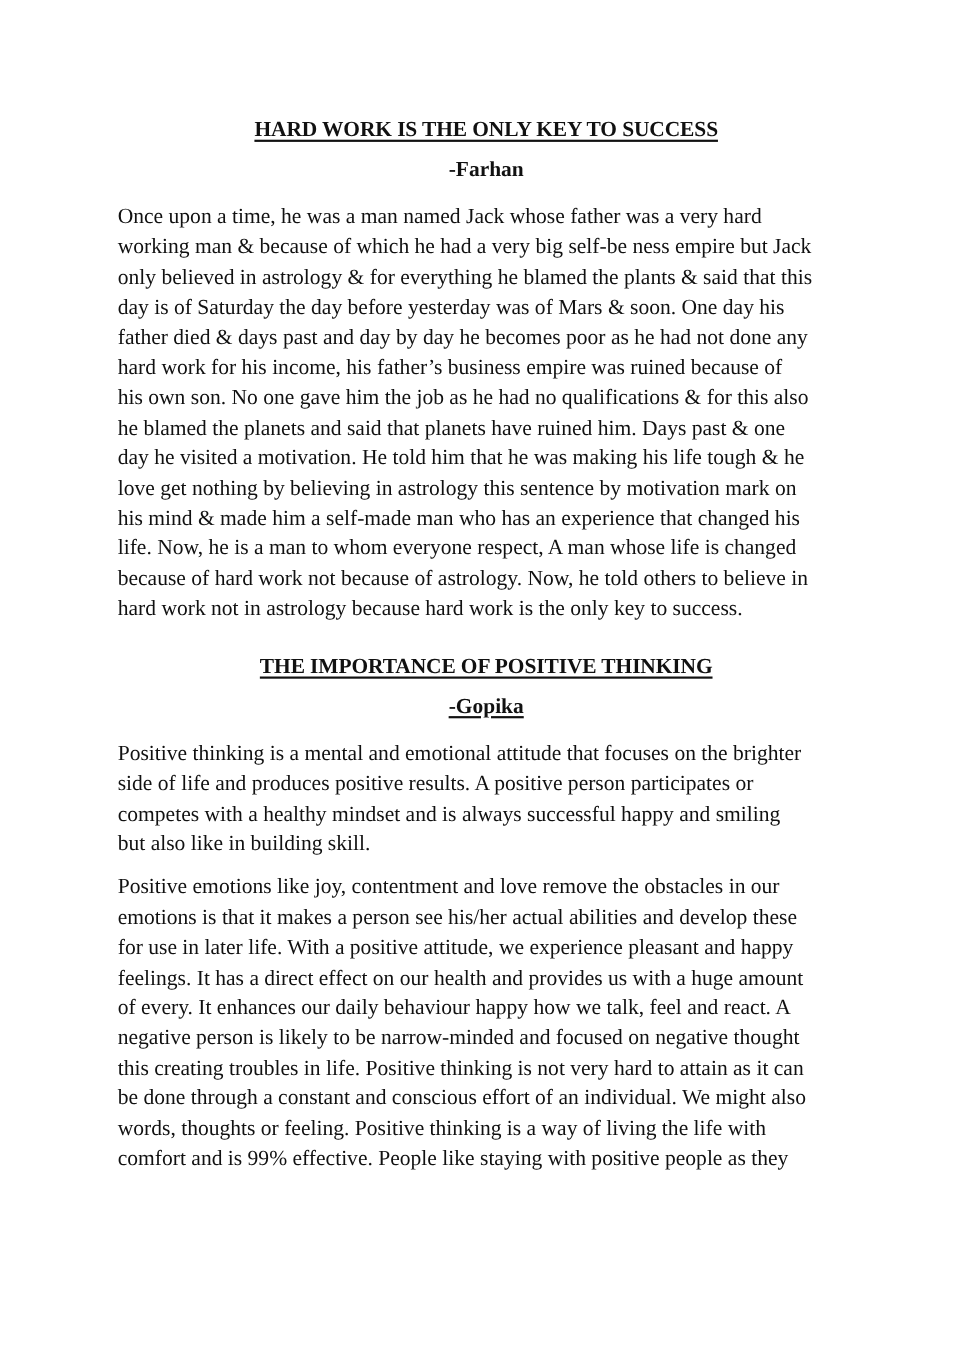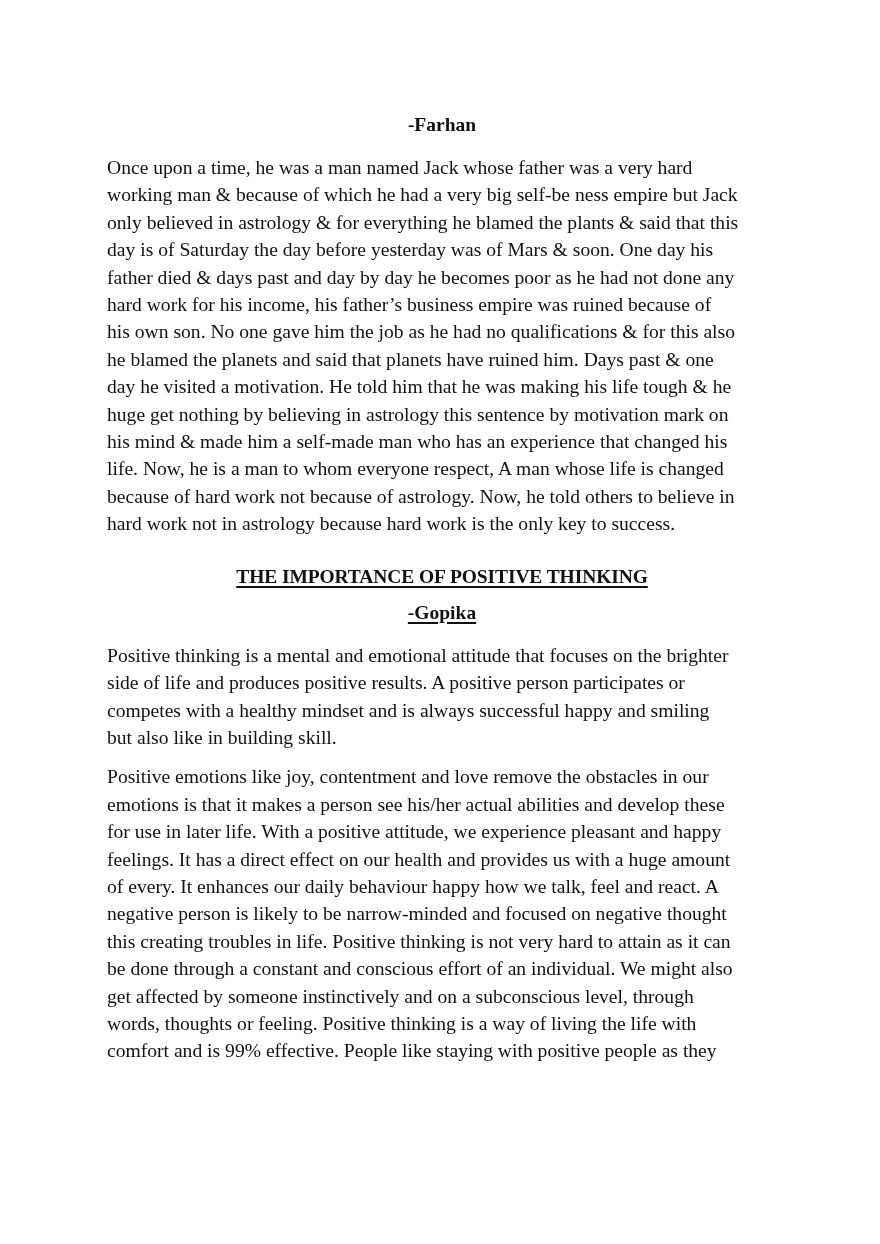--- a/index.html
+++ b/index.html
@@ -60,32 +60,33 @@
     #section-1 .title { margin-top: 0; }
     #section-2 { margin-top: 24px; }
     .para.second { margin-top: 12px; }
   </style>
 </head>
 <body>
 
 <div class="page">
 
   <section id="section-1">
+    <h1 class="title">HARD WORK IS THE ONLY KEY TO SUCCESS</h1>
     <h2 class="author">-Farhan</h2>
     <p class="para">
       <span class="line">Once upon a time, he was a man named Jack whose father was a very hard</span>
       <span class="line">working man &amp; because of which he had a very big self-be ness empire but Jack</span>
       <span class="line">only believed in astrology &amp; for everything he blamed the plants &amp; said that this</span>
       <span class="line">day is of Saturday the day before yesterday was of Mars &amp; soon. One day his</span>
       <span class="line">father died &amp; days past and day by day he becomes poor as he had not done any</span>
       <span class="line">hard work for his income, his father’s business empire was ruined because of</span>
       <span class="line">his own son. No one gave him the job as he had no qualifications &amp; for this also</span>
       <span class="line">he blamed the planets and said that planets have ruined him. Days past &amp; one</span>
       <span class="line">day he visited a motivation. He told him that he was making his life tough &amp; he</span>
-      <span class="line">huge get nothing by believing in astrology this sentence by motivation mark on</span>
+      <span class="line">love get nothing by believing in astrology this sentence by motivation mark on</span>
       <span class="line">his mind &amp; made him a self-made man who has an experience that changed his</span>
       <span class="line">life. Now, he is a man to whom everyone respect, A man whose life is changed</span>
       <span class="line">because of hard work not because of astrology. Now, he told others to believe in</span>
       <span class="line">hard work not in astrology because hard work is the only key to success.</span>
     </p>
   </section>
 
   <section id="section-2">
     <h1 class="title">THE IMPORTANCE OF POSITIVE THINKING</h1>
     <h2 class="author underlined">-Gopika</h2>
@@ -97,19 +98,18 @@
     </p>
     <p class="para second">
       <span class="line">Positive emotions like joy, contentment and love remove the obstacles in our</span>
       <span class="line">emotions is that it makes a person see his/her actual abilities and develop these</span>
       <span class="line">for use in later life. With a positive attitude, we experience pleasant and happy</span>
       <span class="line">feelings. It has a direct effect on our health and provides us with a huge amount</span>
       <span class="line">of every. It enhances our daily behaviour happy how we talk, feel and react. A</span>
       <span class="line">negative person is likely to be narrow-minded and focused on negative thought</span>
       <span class="line">this creating troubles in life. Positive thinking is not very hard to attain as it can</span>
       <span class="line">be done through a constant and conscious effort of an individual. We might also</span>
-      <span class="line">get affected by someone instinctively and on a subconscious level, through</span>
       <span class="line">words, thoughts or feeling. Positive thinking is a way of living the life with</span>
       <span class="line">comfort and is 99% effective. People like staying with positive people as they</span>
     </p>
   </section>
 
 </div>
 
 </body></html>

